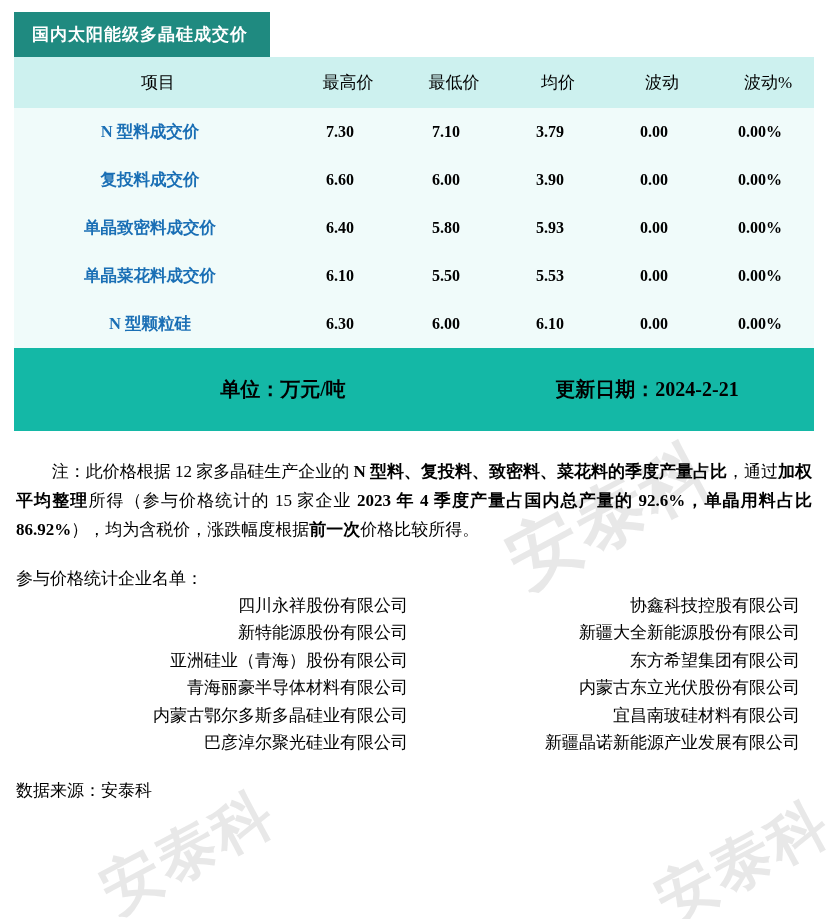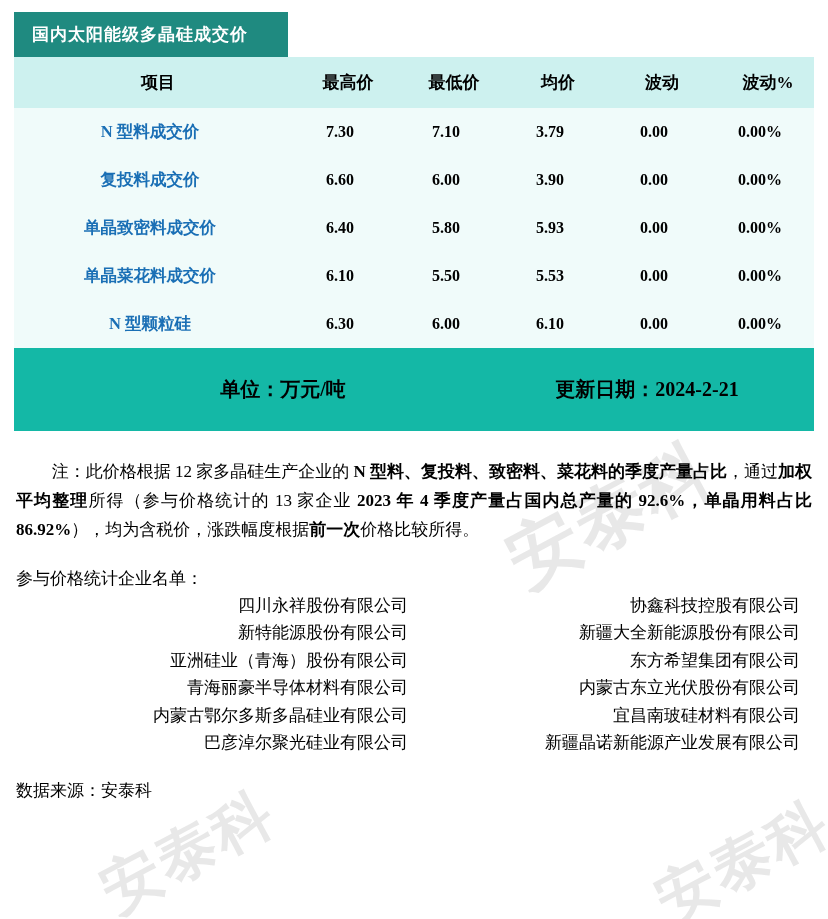--- a/index.html
+++ b/index.html
@@ -48,40 +48,40 @@
     margin: 12px 14px 0 14px;
     position: relative;
     z-index: 2;
   }
   .tbl-header-tab {
     display: inline-block;
     background: #1f8a80;
     color: #ffffff;
     font-size: 17px;
     font-weight: 700;
-    padding: 11px 40px 11px 18px;
+    padding: 11px 22px 11px 18px;
     letter-spacing: 1px;
   }
   table.price {
     width: 100%;
     border-collapse: collapse;
     table-layout: fixed;
   }
   table.price th, table.price td {
     text-align: center;
     font-weight: 700;
   }
   tr.head-row {
     background: #cdf1ef;
   }
   tr.head-row th {
     font-size: 17px;
     padding: 14px 0 14px 16px;
     color: #000;
-    font-weight: 700;
+    font-weight: 400;
   }
   tr.data-row td {
     font-size: 16px;
     padding: 13px 0 13px 0;
     background: #f0fbfa;
   }
   tr.data-row td.item {
     color: #1a6fb5;
     font-weight: 700;
     font-size: 16.5px;
@@ -224,21 +224,21 @@
         </tr>
         <tr class="foot-row">
           <td class="foot-left" colspan="3">单位：万元/吨</td>
           <td class="foot-right" colspan="3">更新日期：2024-2-21</td>
         </tr>
       </tbody>
     </table>
   </div>
 
   <div class="note">
-    <span class="ind"></span><span>注：此价格根据 12 家多晶硅生产企业的 </span><span class="b">N 型料、复投料、致密料、菜花料的季度产量占比</span><span>，通过</span><span class="b">加权平均整理</span><span>所得（参与价格统计的 13 家企业 </span><span class="b">2023 年 4 季度产量占国内总产量的 92.6%，单晶用料占比 86.92%</span><span>），均为含税价，涨跌幅度根据</span><span class="b">前一次</span><span>价格比较所得。</span>
+    <span class="ind"></span><span>注：此价格根据 12 家多晶硅生产企业的 </span><span class="b">N 型料、复投料、致密料、菜花料的季度产量占比</span><span>，通过</span><span class="b">加权平均整理</span><span>所得（参与价格统计的 15 家企业 </span><span class="b">2023 年 4 季度产量占国内总产量的 92.6%，单晶用料占比 86.92%</span><span>），均为含税价，涨跌幅度根据</span><span class="b">前一次</span><span>价格比较所得。</span>
   </div>
 
   <div class="list-title">参与价格统计企业名单：</div>
 
   <div class="companies">
     <div class="comp-row">
       <div class="comp-col">四川永祥股份有限公司</div>
       <div class="comp-col right">协鑫科技控股有限公司</div>
     </div>
     <div class="comp-row">

